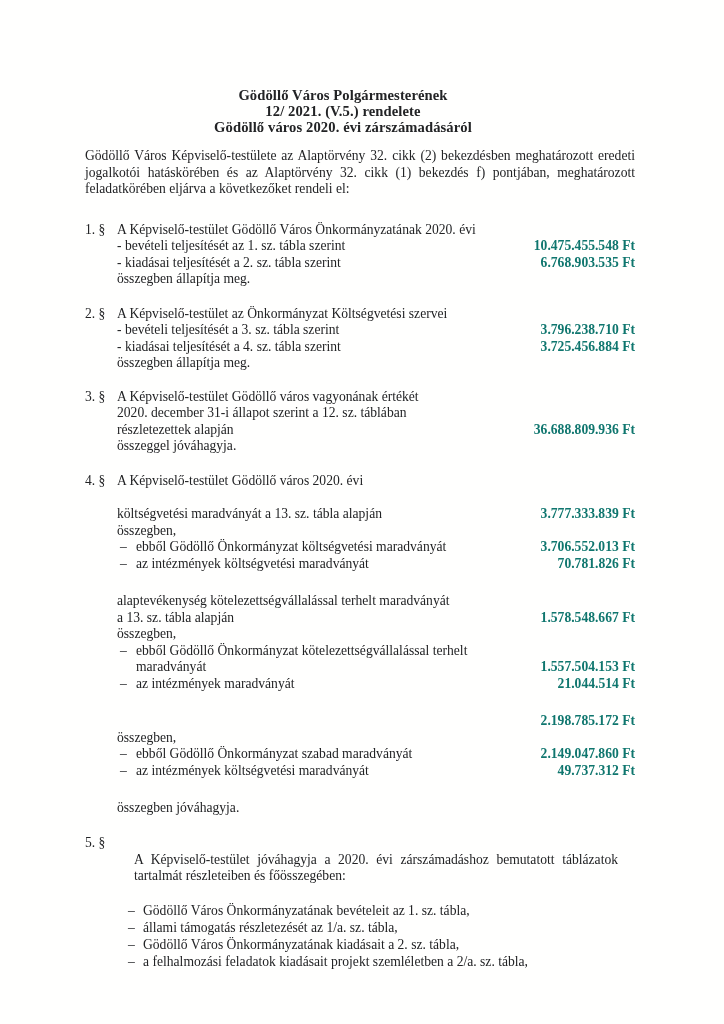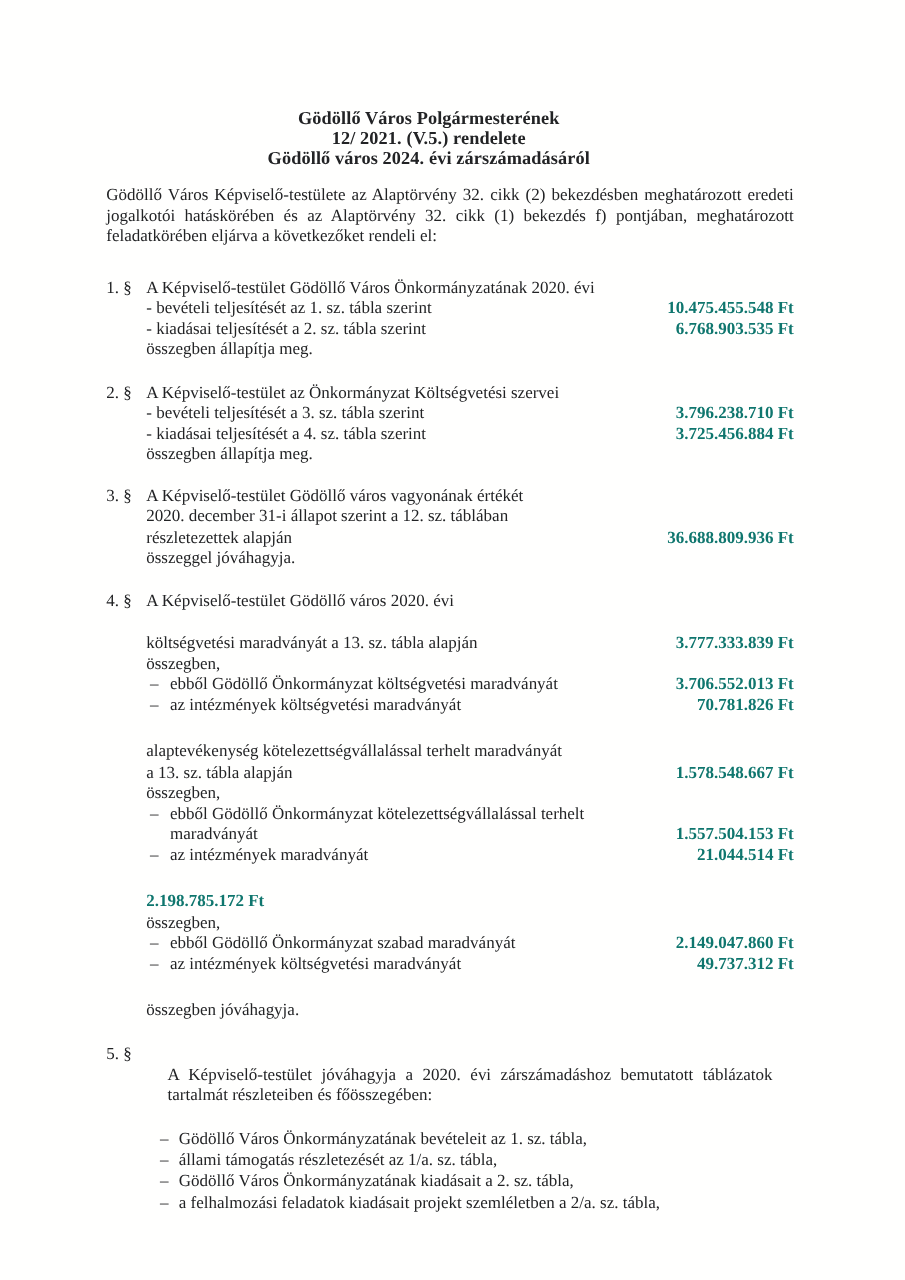--- a/index.html
+++ b/index.html
@@ -40,21 +40,21 @@
     margin: 0 0 24px 0;
     text-align: justify;
   }
   .sec { display: flex; }
   .sec-num { width: 32px; flex: none; }
   .sec-body { flex: 1; min-width: 0; }
   .mb18 { margin-bottom: 18px; }
   .mb17 { margin-bottom: 17px; }
   .row {
     display: flex;
-    justify-content: space-between;
+    justify-content: flex-end;
     align-items: baseline;
   }
   .row .lbl { flex: 1; }
   .amt {
     font-weight: bold;
     white-space: nowrap;
     margin-left: 0;
     color: #0f766e;
   }
   .ditem { display: flex; flex: 1; }
@@ -69,21 +69,21 @@
 </style>
 </head>
 <body>
 
 <div class="page">
   <div class="content">
 
     <div class="title">
       <div>Gödöllő Város Polgármesterének</div>
       <div>12/ 2021. (V.5.)  rendelete</div>
-      <div>Gödöllő város 2024. évi zárszámadásáról</div>
+      <div>Gödöllő város 2020. évi zárszámadásáról</div>
     </div>
 
     <p class="intro">Gödöllő Város Képviselő-testülete az Alaptörvény 32. cikk (2) bekezdésben meghatározott eredeti jogalkotói hatáskörében és az Alaptörvény 32. cikk (1) bekezdés f) pontjában, meghatározott feladatkörében eljárva a következőket rendeli el:</p>
 
     <div class="sec mb18">
       <div class="sec-num">1. §</div>
       <div class="sec-body">
         <div>A Képviselő-testület Gödöllő Város Önkormányzatának 2020. évi</div>
         <div class="row">
           <span class="lbl">- bevételi teljesítését az 1. sz. tábla szerint</span>

